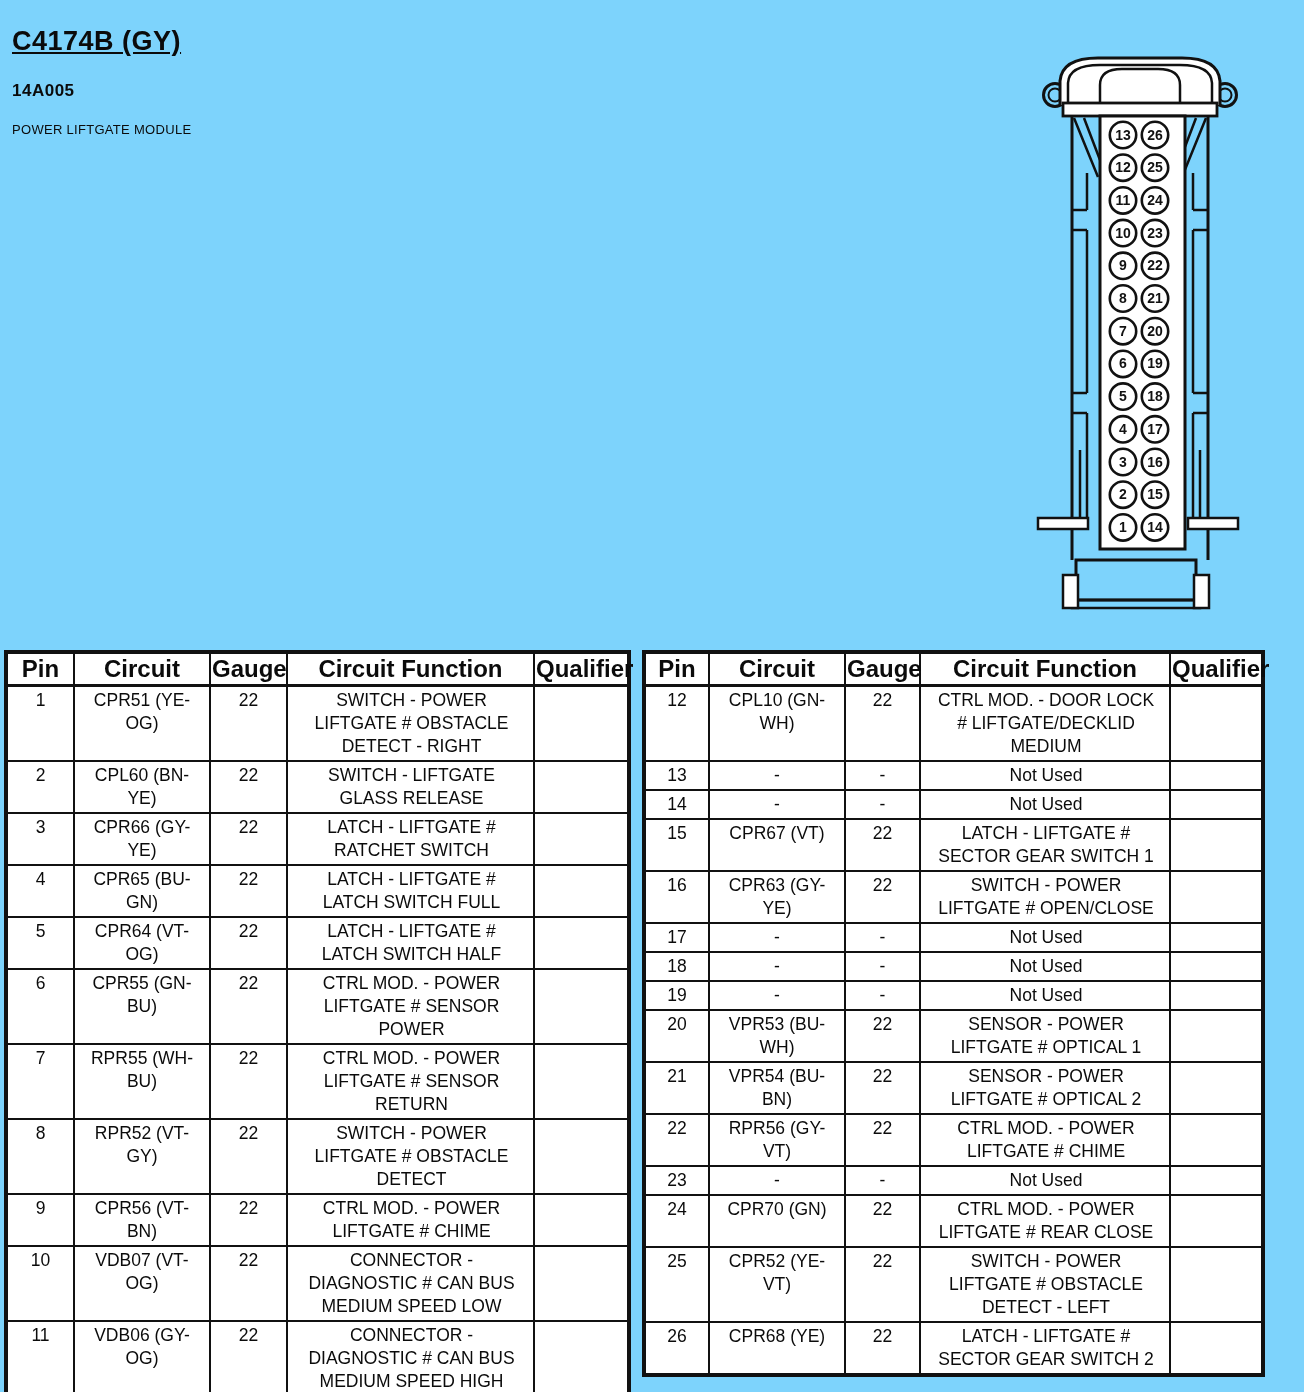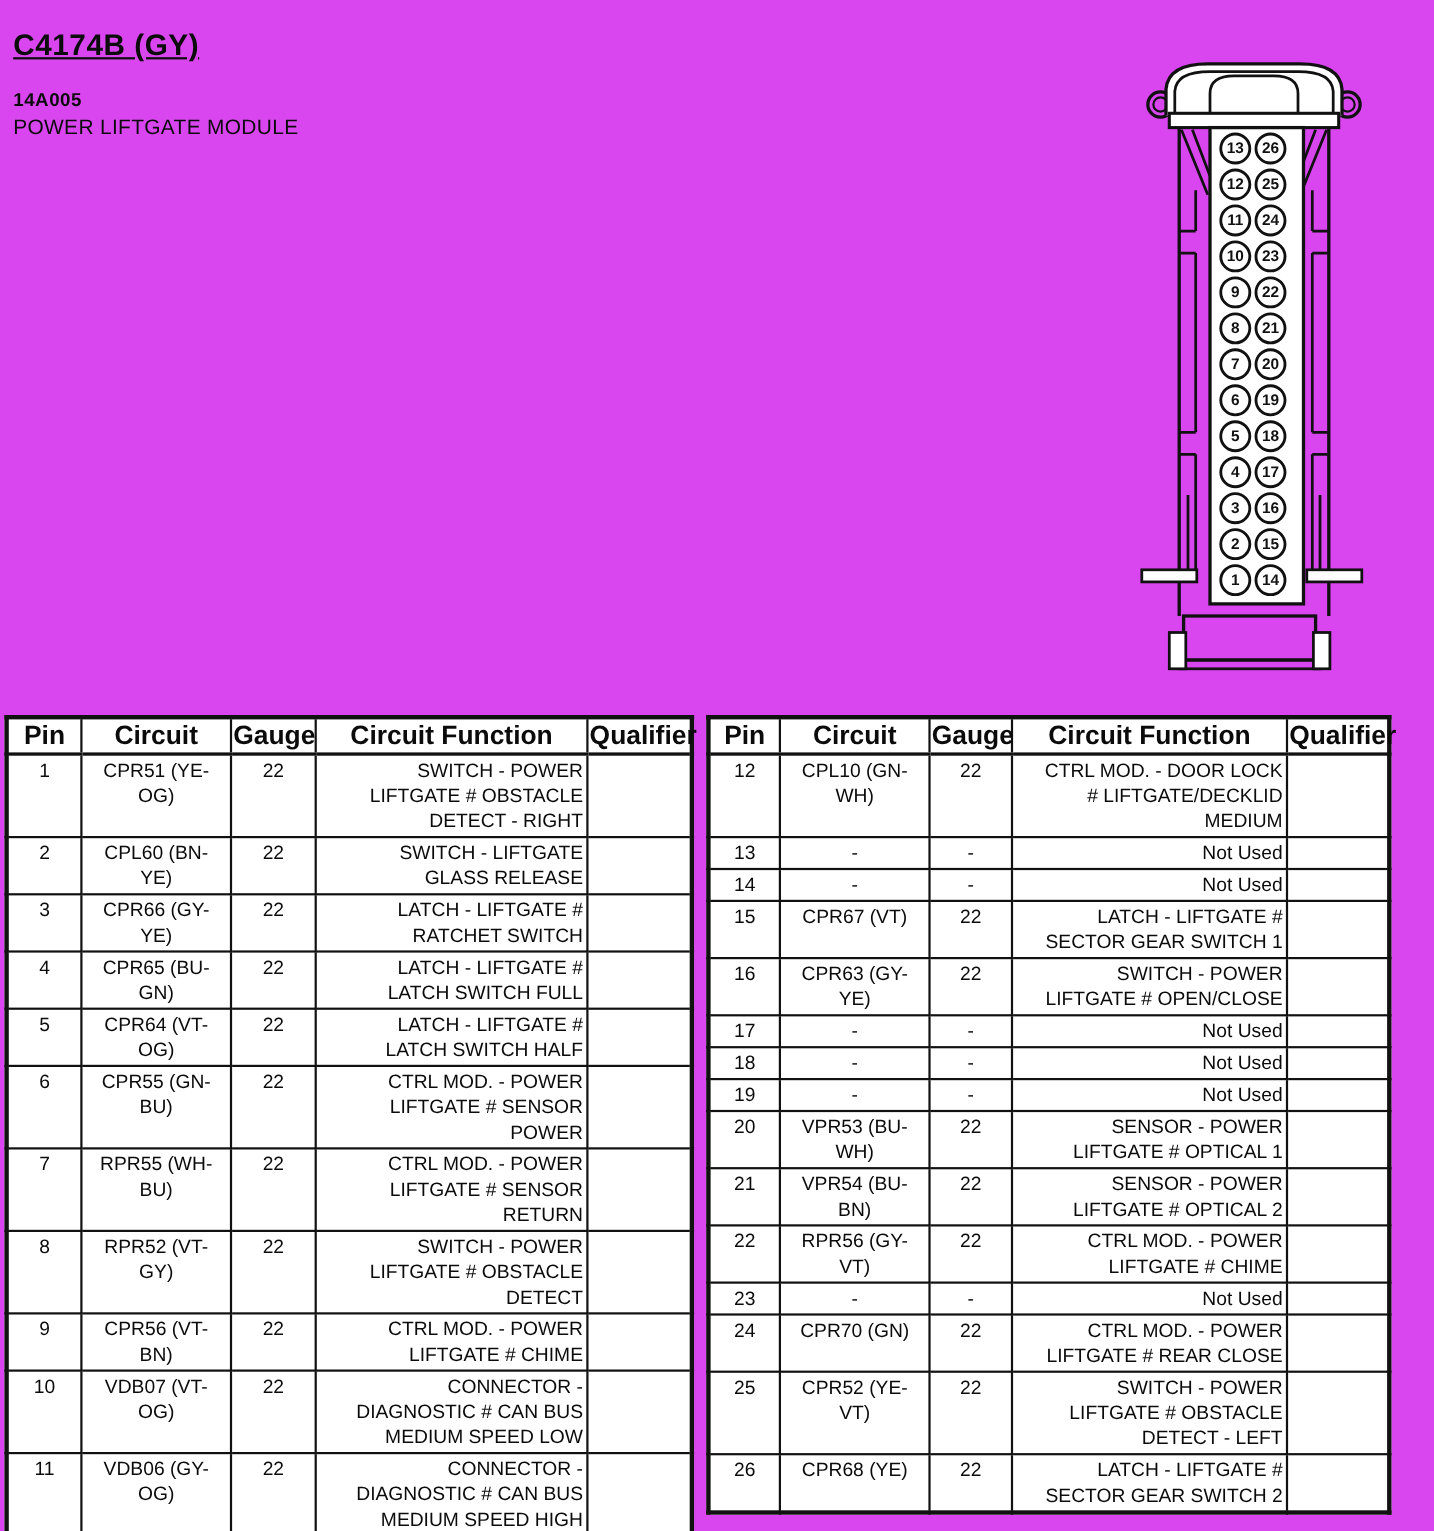--- a/index.html
+++ b/index.html
@@ -1,46 +1,46 @@
 <!DOCTYPE html>
 <html><head>
 <meta charset="utf-8">
 <style>
   * { margin:0; padding:0; box-sizing:border-box; }
   html,body { background:#fff; }
   body { width:1304px; height:1392px; position:relative;
          font-family:"Liberation Sans", sans-serif; color:#0b0b0b; }
-  .page { position:absolute; left:0; top:0; width:1304px; height:1392px; background:#d946ef; overflow:hidden; }
+  .page { position:absolute; left:0; top:0; width:1304px; height:1392px; background:#7dd3fc; overflow:hidden; }
 
   
   .doc-header { position:absolute; left:12px; top:26px; }
   .connector-id { font-size:27px; font-weight:bold; text-decoration:underline;
                   letter-spacing:0.5px; }
   .part-number { font-size:17px; font-weight:bold; margin-top:24px; letter-spacing:0.5px; }
-  .module-name { font-size:19px; margin-top:5px; letter-spacing:0.3px; }
+  .module-name { font-size:13px; margin-top:21px; letter-spacing:0.3px; }
 
   
   .connector-diagram { position:absolute; left:1034px; top:55px; width:208px; height:565px; }
   .connector-diagram svg { display:block; }
   #pin-grid circle { fill:#fff; stroke:#111; stroke-width:2.6; }
   #pin-grid text { fill:#111; font:bold 14px "Liberation Sans", sans-serif;
                    text-anchor:middle; }
 
   
   table.pinout-table { position:absolute; border-collapse:collapse; table-layout:fixed;
                        background:#fff; border:4px solid #111; }
   table.pinout-table.left  { left:4px;   top:650px; width:623px; }
   table.pinout-table.right { left:642px; top:650px; width:619px; }
   .pinout-table th, .pinout-table td { border:2px solid #111; }
   .pinout-table th { font-size:24px; font-weight:bold; line-height:26px;
                      padding:2px 1px; text-align:center; border-bottom:3px solid #111; }
   .pinout-table td { font-size:17.5px; line-height:23px; vertical-align:top;
                      padding:2px 3px; text-align:center; }
   .pinout-table td.col-circuit { white-space:pre-line; }
-  .pinout-table td.col-function { text-align:right; padding-left:5px; white-space:pre-line; }
+  .pinout-table td.col-function { text-align:center; padding-left:5px; white-space:pre-line; }
 
   table.left  col.c-pin{width:68px}  table.left  col.c-circuit{width:136px}
   table.left  col.c-gauge{width:77px} table.left col.c-function{width:247px}
   table.left  col.c-qualifier{width:95px}
   table.right col.c-pin{width:65px}  table.right col.c-circuit{width:136px}
   table.right col.c-gauge{width:75px} table.right col.c-function{width:250px}
   table.right col.c-qualifier{width:93px}
 </style>
 </head>
 <body>

